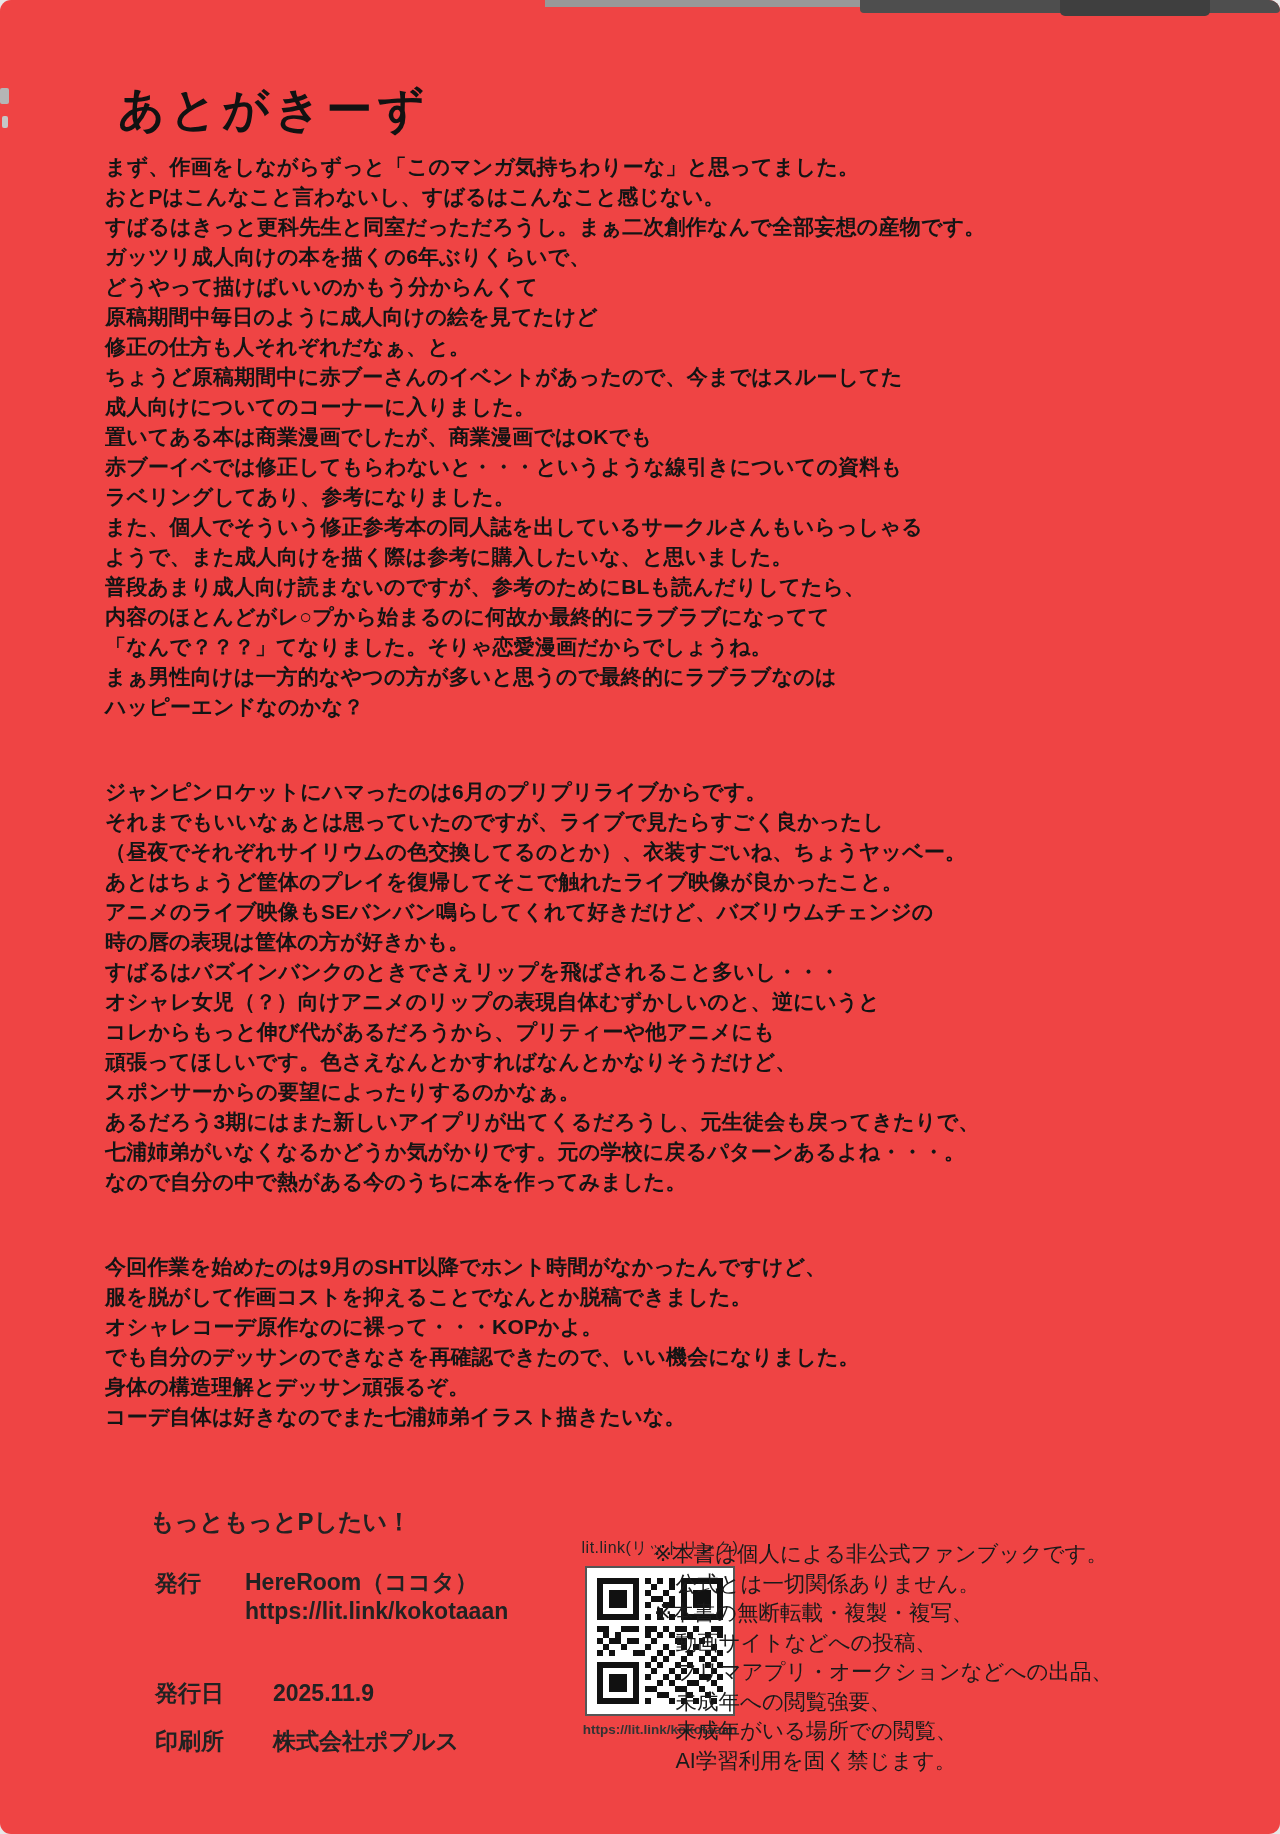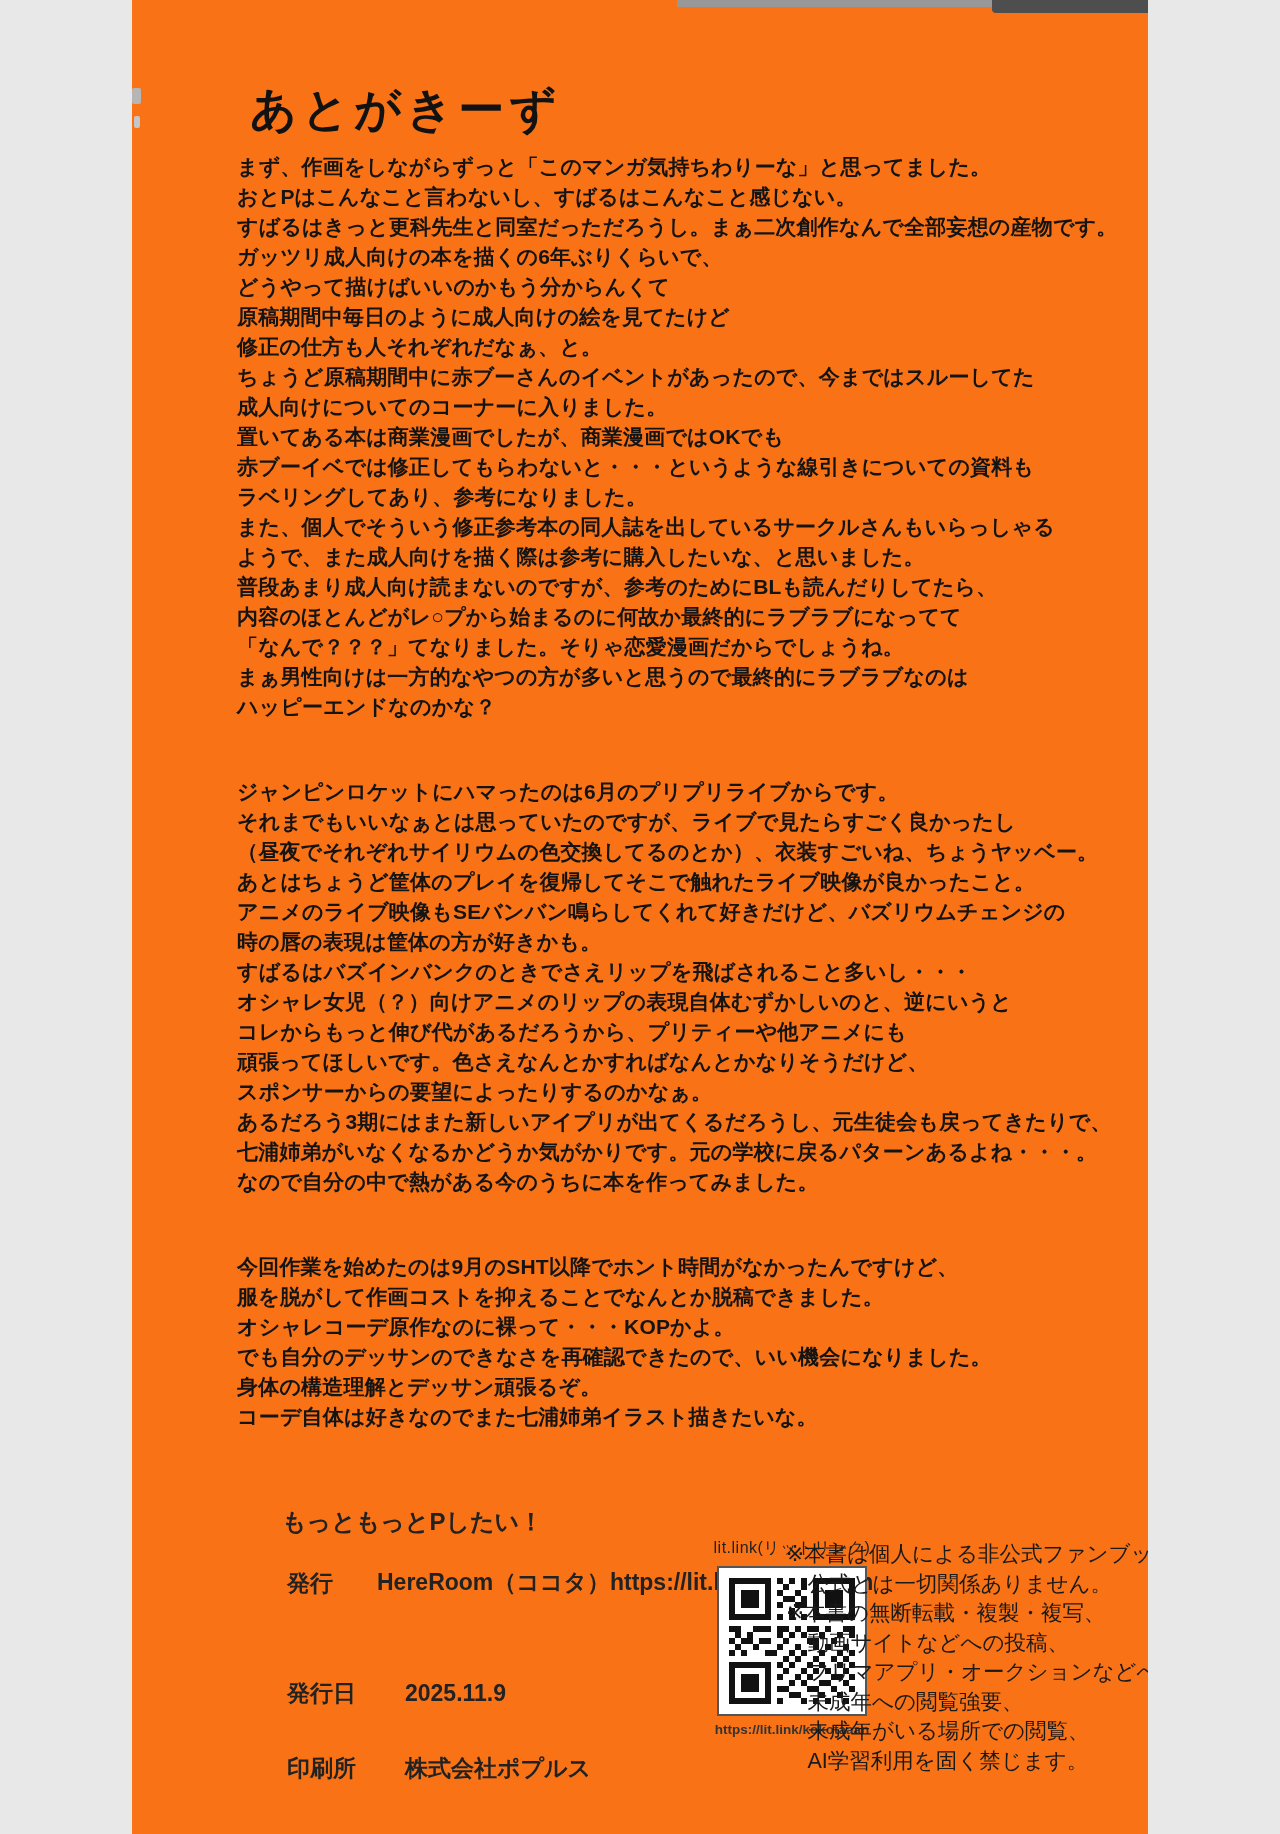--- a/index.html
+++ b/index.html
@@ -1,23 +1,24 @@
 <!DOCTYPE html>
 <html><head>
 <meta charset="utf-8">
 <style>
   html,body{margin:0;padding:0;background:#e8e8e8;}
   .page{
     position:relative;
-    width:1016px;height:1834px;
+    width:1280px;height:1834px;
     margin:0 auto;
-    background:#f97316;
+    background:#ef4444;
     overflow:hidden;
     color:#161616;
     font-family:"Liberation Sans","DejaVu Sans",sans-serif;
+    border-radius:11px;
   }
   
   .scan-bar{position:absolute;background:#9a9a9a;}
   .scan-bar.b1{left:545px;top:0;width:330px;height:7px;background:#989898;}
   .scan-bar.b2{left:860px;top:0;width:420px;height:13px;background:#4e4e4e;border-radius:0 0 4px 4px;}
   .scan-bar.b3{left:1060px;top:0;width:150px;height:16px;background:#3f3f3f;border-radius:0 0 5px 5px;}
   .speck{position:absolute;background:#b5b5b5;border-radius:2px;}
   .speck.s1{left:0;top:88px;width:9px;height:16px;}
   .speck.s2{left:2px;top:116px;width:6px;height:12px;background:#c6c6c6;}
 
@@ -49,25 +50,25 @@
   }
   .colo-row{
     position:absolute;left:155px;
     display:flex;align-items:flex-start;
     font-size:23px;font-weight:700;color:#222;
     line-height:30px;
   }
   .colo-row .label{width:62px;flex:0 0 auto;}
   .colo-row.r-pub{top:1568px;}
   .colo-row.r-pub .label{margin-right:28px;}
-  .colo-row .values{display:flex;flex-direction:row;}
+  .colo-row .values{display:flex;flex-direction:column;}
   .colo-row .values .v{line-height:29px;}
   .colo-row.r-date{top:1678px;justify-content:center;}
   .colo-row.r-date .label{width:90px;margin-right:28px;}
-  .colo-row.r-printer{top:1726px;margin-top:27px;}
+  .colo-row.r-printer{top:1726px;}
   .colo-row.r-printer .label{width:90px;margin-right:28px;}
 
   .qr-block{position:absolute;left:560px;top:1538px;width:200px;text-align:center;}
   .qr-label{font-size:16px;font-weight:400;color:#222;letter-spacing:0.5px;}
   .qr-box{
     margin:7px auto 0 auto;width:126px;height:126px;
     background:#fff;border:2px solid #555;padding:10px;
   }
   .qr-box svg{display:block;width:100%;height:100%;}
   .qr-caption{margin-top:6px;font-size:13.5px;font-weight:600;color:#333;}

